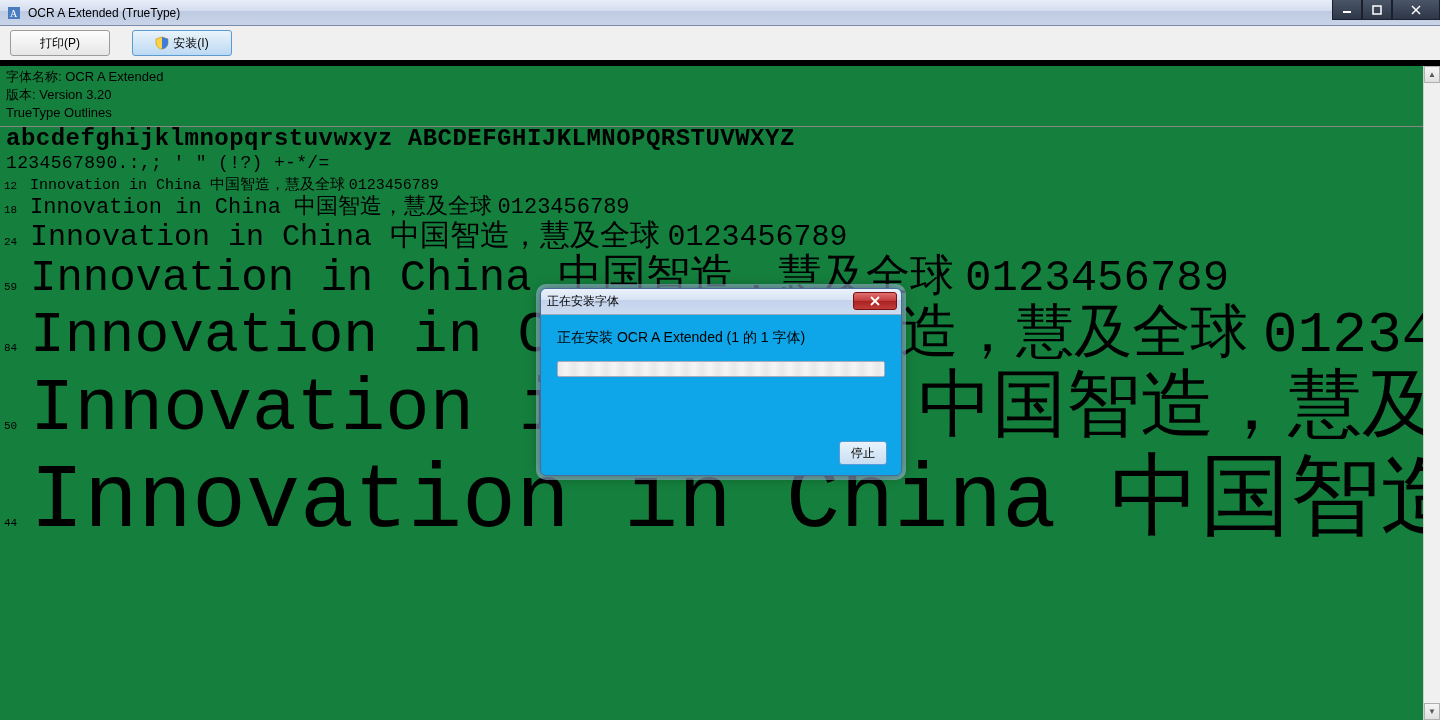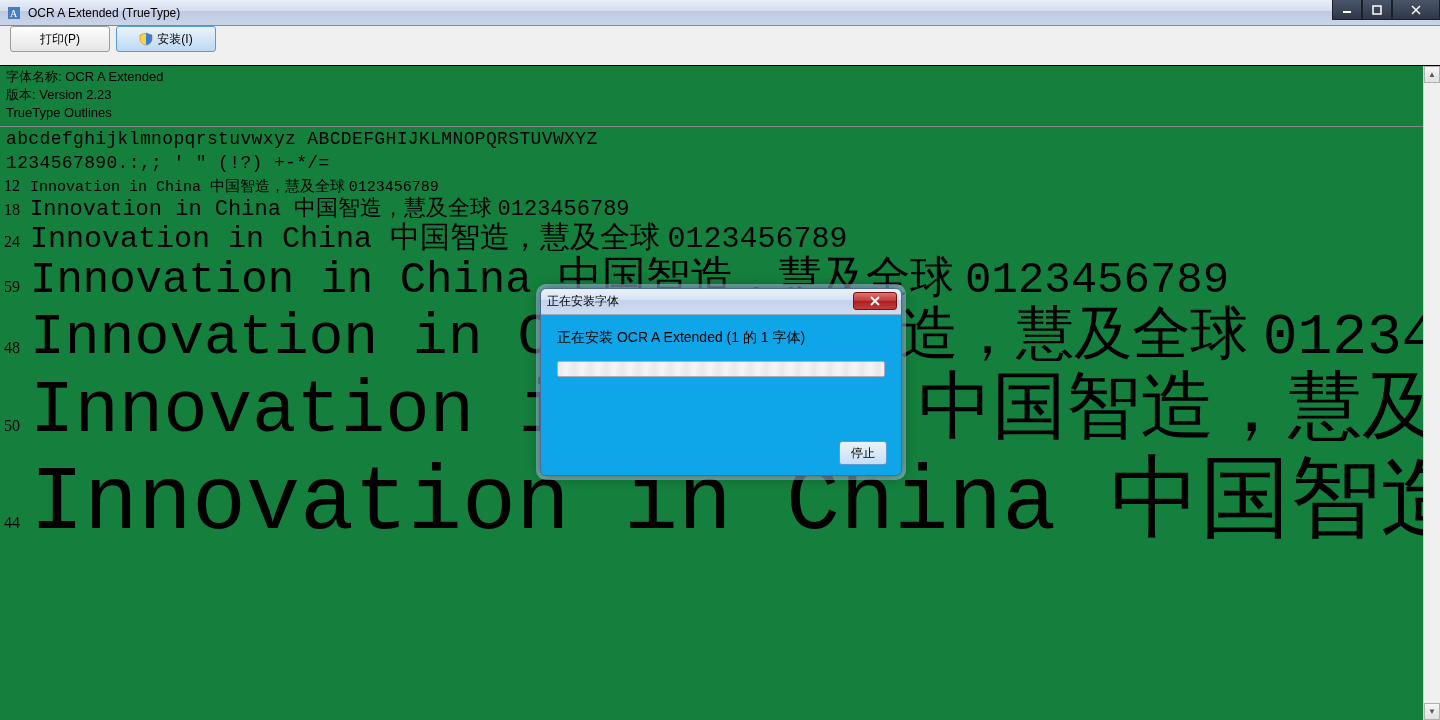--- a/index.html
+++ b/index.html
@@ -37,24 +37,24 @@
     display: flex; align-items: center; justify-content: center;
     font-size: 10px;
   }
   .win-btn:last-child { border-top-right-radius: 0; }
   .win-btn.close { width: 48px; }
 
   
   .toolbar {
     height: 40px;
     background: #f0f0f0;
-    border-bottom: 1px solid #000000;
-    display: flex; 
+    border-bottom: 6px solid #000000;
+    display: flex; align-items: center;
     padding: 0 10px;
-    gap: 6px;
+    gap: 22px;
   }
   .btn {
     height: 26px; min-width: 100px;
     background: linear-gradient(to bottom, #fdfdfd, #e6e6e6);
     border: 1px solid #9c9c9c;
     border-radius: 3px;
     display: flex; align-items: center; justify-content: center;
     gap: 4px;
     font-size: 12px;
     cursor: default;
@@ -114,22 +114,22 @@
     padding-left: 6px;
   }
   .samples { padding-top: 2px; }
   .sample-row {
     display: flex; align-items: baseline;
     white-space: nowrap;
     overflow: hidden;
   }
   .sample-size-label {
     width: 30px;
-    font-size: 16px;
-    font-family: Liberation Serif, serif;
+    font-size: 11px;
+    font-family: Liberation Mono, monospace;
     color: #000;
     flex-shrink: 0;
     padding-left: 4px;
   }
   .sample-text {
     font-family: "OCR A Extended", "Courier New", monospace;
   }
   .cjk { font-family: "SimSun","MS Song",serif; }
   .row36 .sample-text, .row48 .sample-text, .row60 .sample-text, .row72 .sample-text {
     font-weight: 500;
@@ -232,47 +232,47 @@
     </span>
     <span>安装(I)</span>
   </div>
 </div>
 
 <div class="content-wrap">
   <div class="content">
 
     <div class="info">
       <div>字体名称: OCR A Extended</div>
-      <div>版本: Version 2.23</div>
+      <div>版本: Version 3.20</div>
       <div>TrueType Outlines</div>
     </div>
     <hr class="sep">
 
-    <div class="mono" style="font-size:18px;line-height:24px;">abcdefghijklmnopqrstuvwxyz ABCDEFGHIJKLMNOPQRSTUVWXYZ</div>
+    <div class="mono" style="font-size:24px;line-height:24px;font-weight:bold;">abcdefghijklmnopqrstuvwxyz ABCDEFGHIJKLMNOPQRSTUVWXYZ</div>
     <div class="mono" style="font-size:18px;line-height:24px;">1234567890.:,; ' " (!?) +-*/=</div>
 
     <div class="samples" id="samples">
         <div class="sample-row row12">
           <div class="sample-size-label">12</div>
           <div class="sample-text" style="font-size: 15px; line-height: 15.75px;"><span>Innovation in China </span><span class="cjk">中国智造，慧及全球 </span><span>0123456789</span></div>
         </div>
         <div class="sample-row row18">
           <div class="sample-size-label">18</div>
           <div class="sample-text" style="font-size: 22px; line-height: 23.1px;"><span>Innovation in China </span><span class="cjk">中国智造，慧及全球 </span><span>0123456789</span></div>
         </div>
         <div class="sample-row row24">
           <div class="sample-size-label">24</div>
           <div class="sample-text" style="font-size: 30px; line-height: 31.5px;"><span>Innovation in China </span><span class="cjk">中国智造，慧及全球 </span><span>0123456789</span></div>
         </div>
         <div class="sample-row row36">
           <div class="sample-size-label">59</div>
           <div class="sample-text" style="font-size: 44px; line-height: 46.2px;"><span>Innovation in China </span><span class="cjk">中国智造，慧及全球 </span><span>0123456789</span></div>
         </div>
         <div class="sample-row row48">
-          <div class="sample-size-label">48</div>
+          <div class="sample-size-label">84</div>
           <div class="sample-text" style="font-size: 58px; line-height: 60.9px;"><span>Innovation in China </span><span class="cjk">中国智造，慧及全球 </span><span>0123456789</span></div>
         </div>
         <div class="sample-row row60">
           <div class="sample-size-label">50</div>
           <div class="sample-text" style="font-size: 74px; line-height: 77.7px;"><span>Innovation in China </span><span class="cjk">中国智造，慧及全球 </span></div>
         </div>
         <div class="sample-row row72">
           <div class="sample-size-label">44</div>
           <div class="sample-text" style="font-size: 90px; line-height: 94.5px;"><span>Innovation in China </span><span class="cjk">中国智造，慧及全球 </span></div>
         </div>

